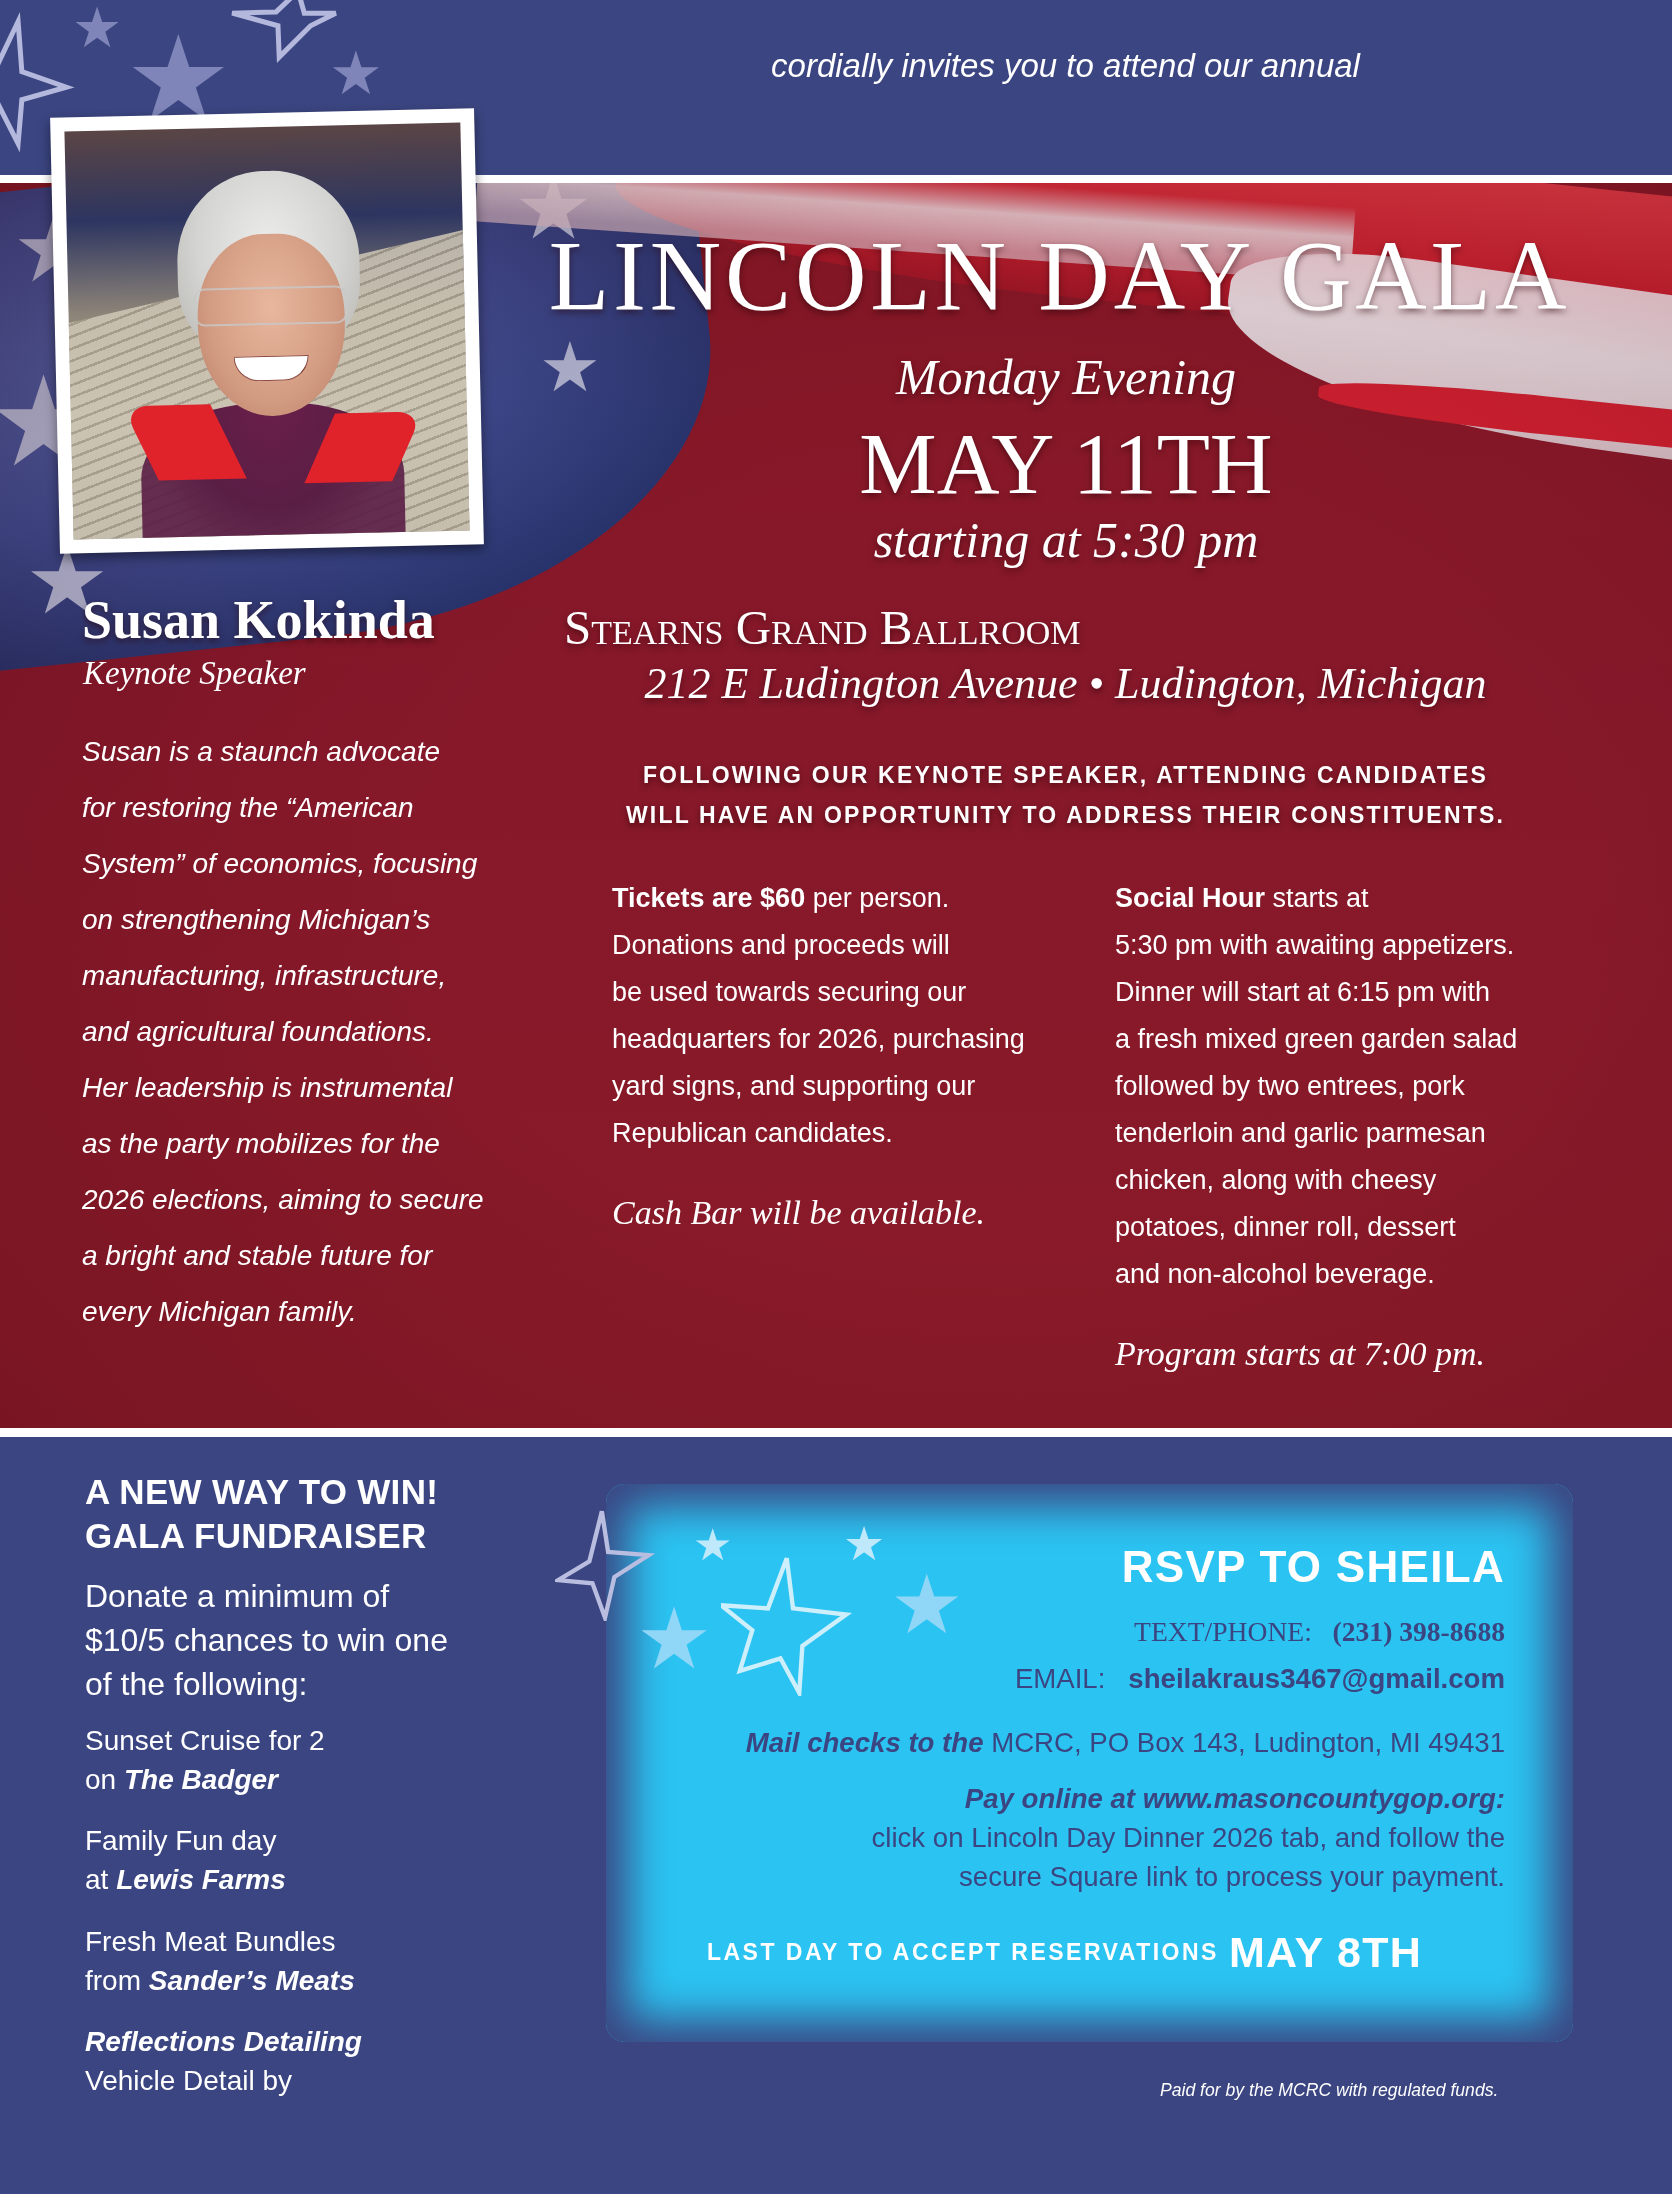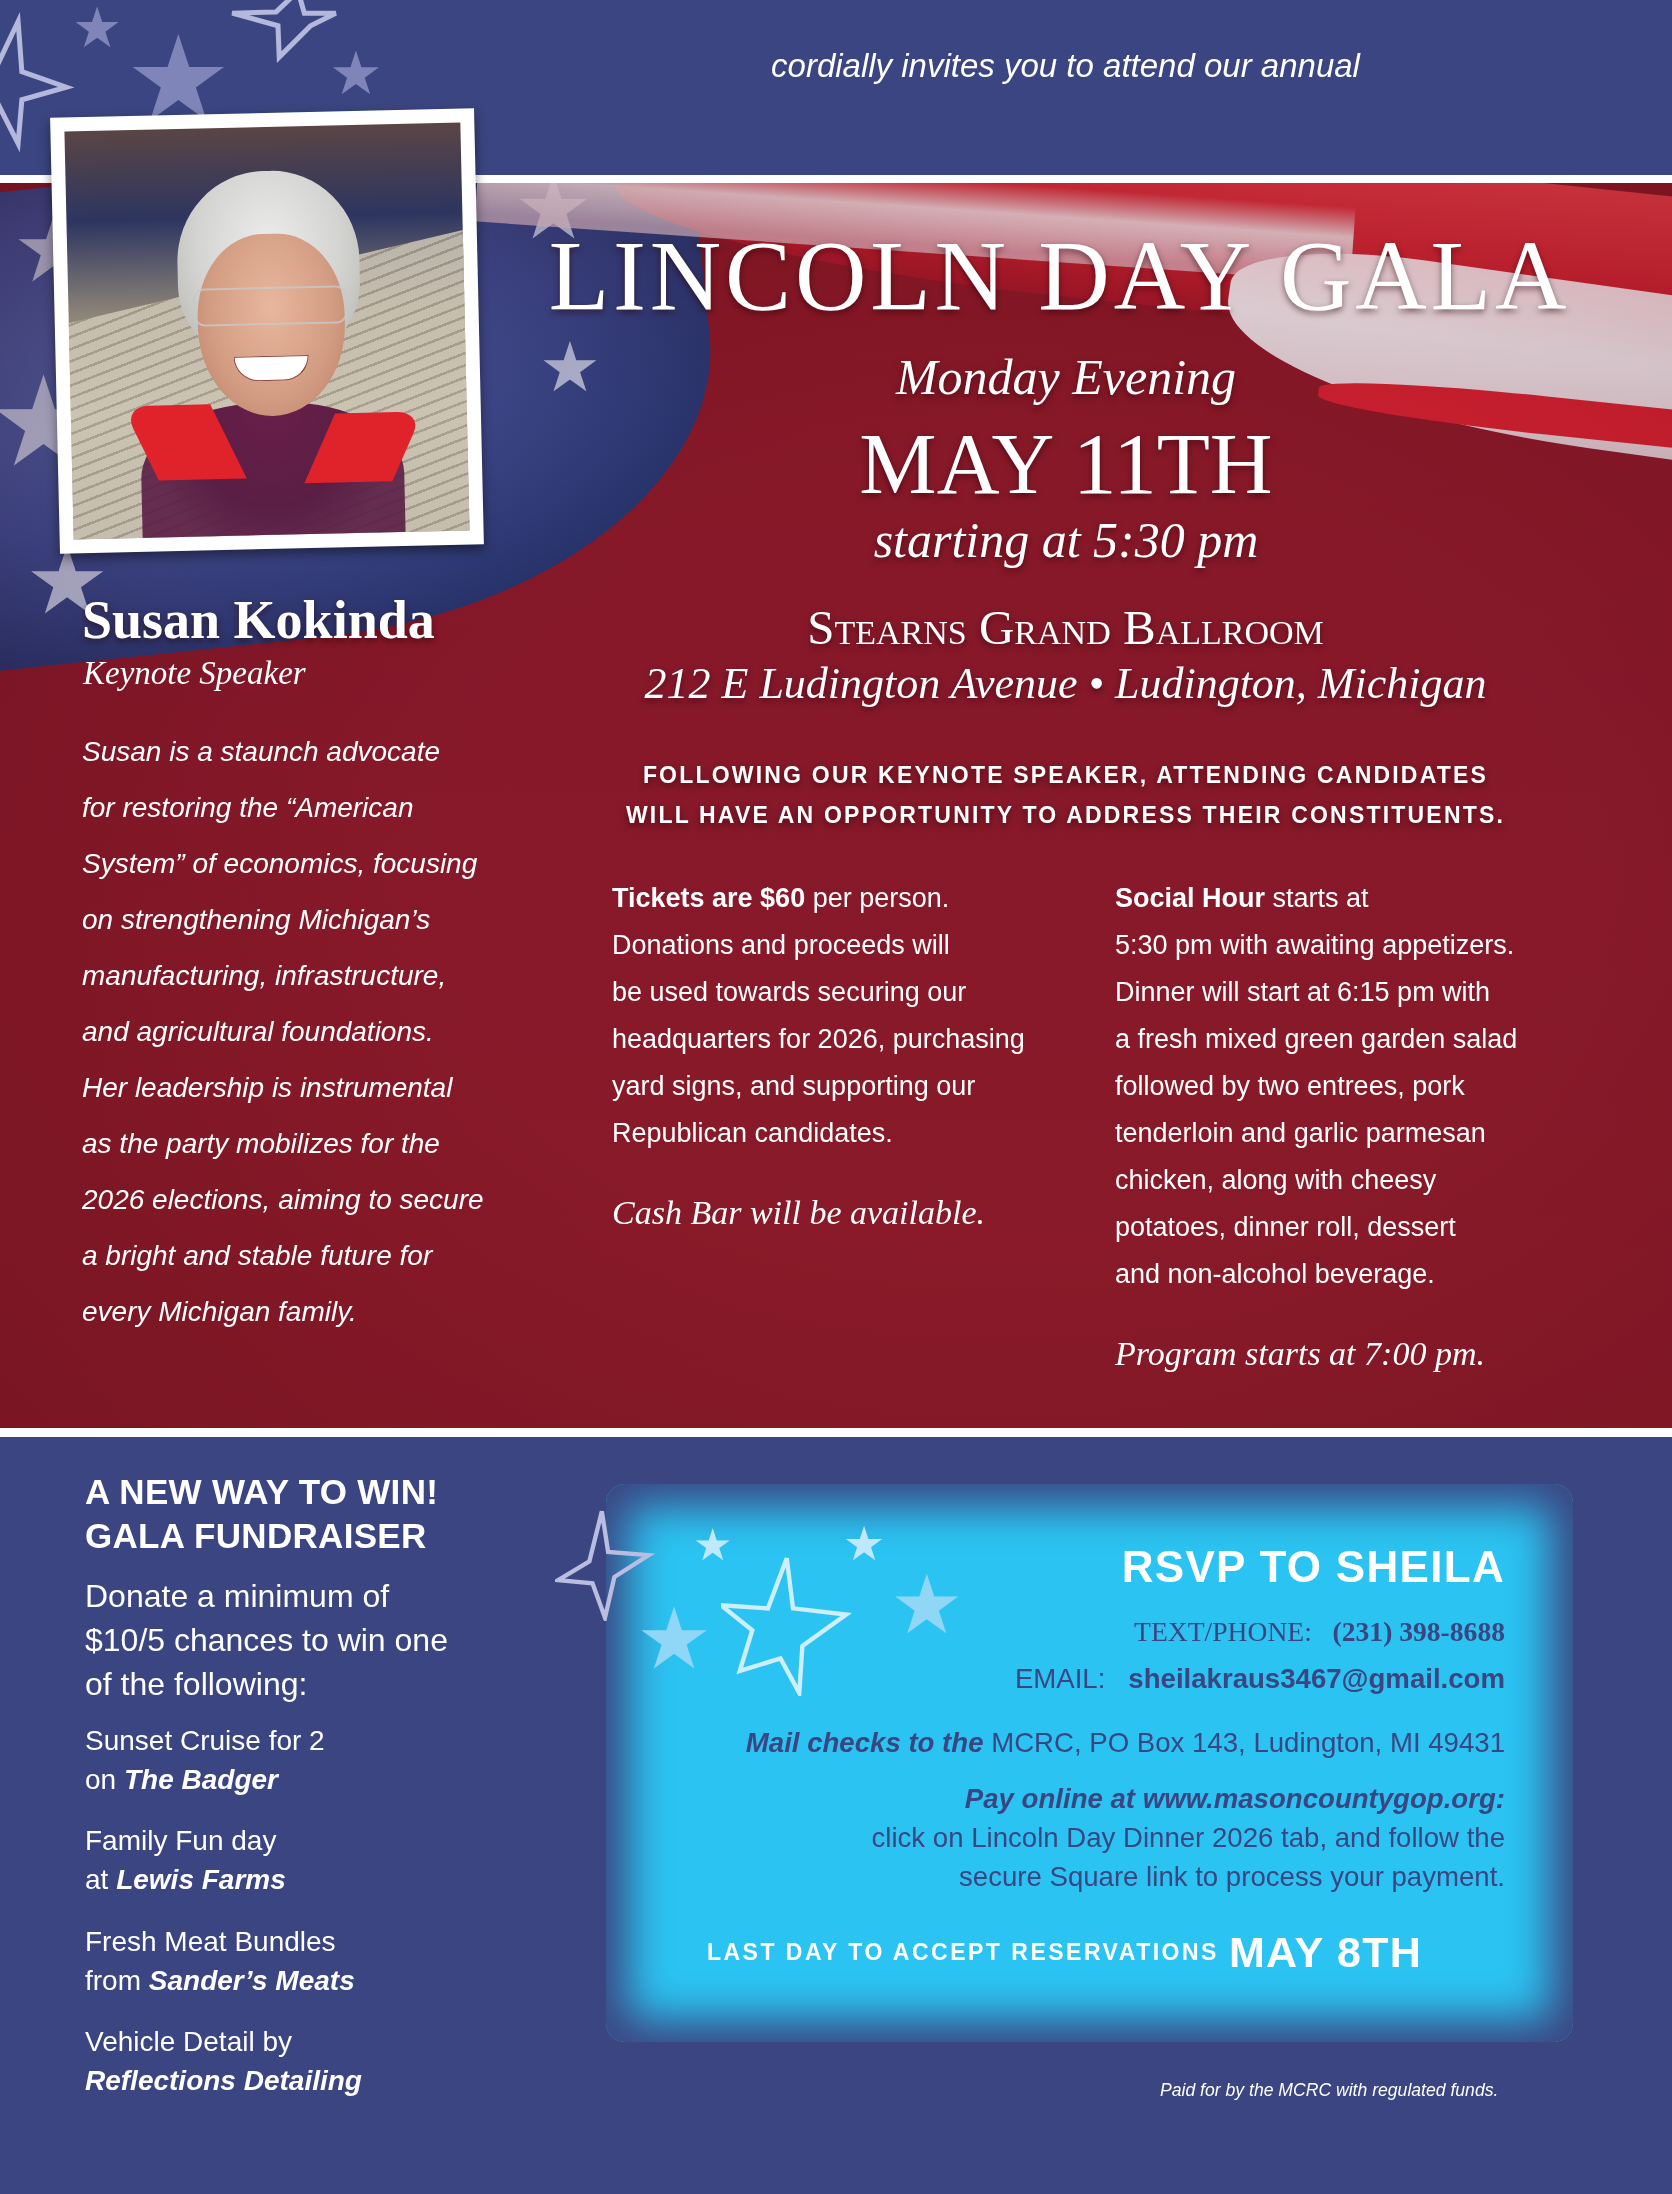--- a/index.html
+++ b/index.html
@@ -71,21 +71,21 @@
 
   
   .serif { font-family:"Liberation Serif", "DejaVu Serif", serif; }
   .shadow { text-shadow: 0 2.5px 6.3px rgba(40,0,8,0.55); }
 
   #title { left:514px; top:226px; width:1091px; text-align:center; font-size:99px;
     letter-spacing:3.8px; line-height:100px; }
   #monday { left:627px; top:348px; width:878px; text-align:center; font-size:50px; font-style:italic; }
   #date { left:627px; top:420px; width:878px; text-align:center; font-size:87px; line-height:88px; }
   #start { left:627px; top:511px; width:878px; text-align:center; font-size:50px; font-style:italic; }
-  #venue { left:564px; top:599px; width:1003px; text-align:center; font-size:49px; font-variant:small-caps; }
+  #venue { left:564px; top:599px; width:1003px; font-size:49px; font-variant:small-caps; }
   #address { left:564px; top:658px; width:1003px; text-align:center; font-size:44px; font-style:italic; }
 
   #following { left:564px; top:755px; width:1003px; text-align:center; font-weight:bold;
     font-size:23px; letter-spacing:2.2px; line-height:40px; }
 
   
   #speaker-name { left:82px; top:589px; font-size:54px; font-weight:bold; }
   #speaker-role { left:83px; top:655px; font-size:33px; font-style:italic; }
   #speaker-bio { left:82px; top:724px; width:464px; font-size:28px; font-style:italic;
     line-height:56px; }
@@ -240,22 +240,22 @@
 </div>
 <div class="abs prize" style="top:1821px;">
   <div>Family Fun day</div>
   <div><span>at </span><i>Lewis Farms</i></div>
 </div>
 <div class="abs prize" style="top:1922px;">
   <div>Fresh Meat Bundles</div>
   <div><span>from </span><i>Sander’s Meats</i></div>
 </div>
 <div class="abs prize" style="top:2022px;">
+  <div><span></span><i>Reflections Detailing</i></div>
   <div>Vehicle Detail by</div>
-  <div><span></span><i>Reflections Detailing</i></div>
 </div>
 
 <div class="abs" id="rsvp-box"></div>
 <div class="abs star-outline" style="left:555px;top:1508px;">
   <svg width="100" height="113" viewBox="0 0 160 180">
       <polygon points="75,5 85,70 150,75 95,110 80,175 60,120 5,115 55,85" fill="none" stroke="#b9bde0" stroke-width="7"></polygon>
     </svg>
 </div>
 <div class="abs" style="left:693px;top:1523px;font-size:44px;color:#bfe8fb;line-height:1;">★</div>
 <div class="abs" style="left:843px;top:1520px;font-size:47px;color:#bfe8fb;line-height:1;">★</div>

